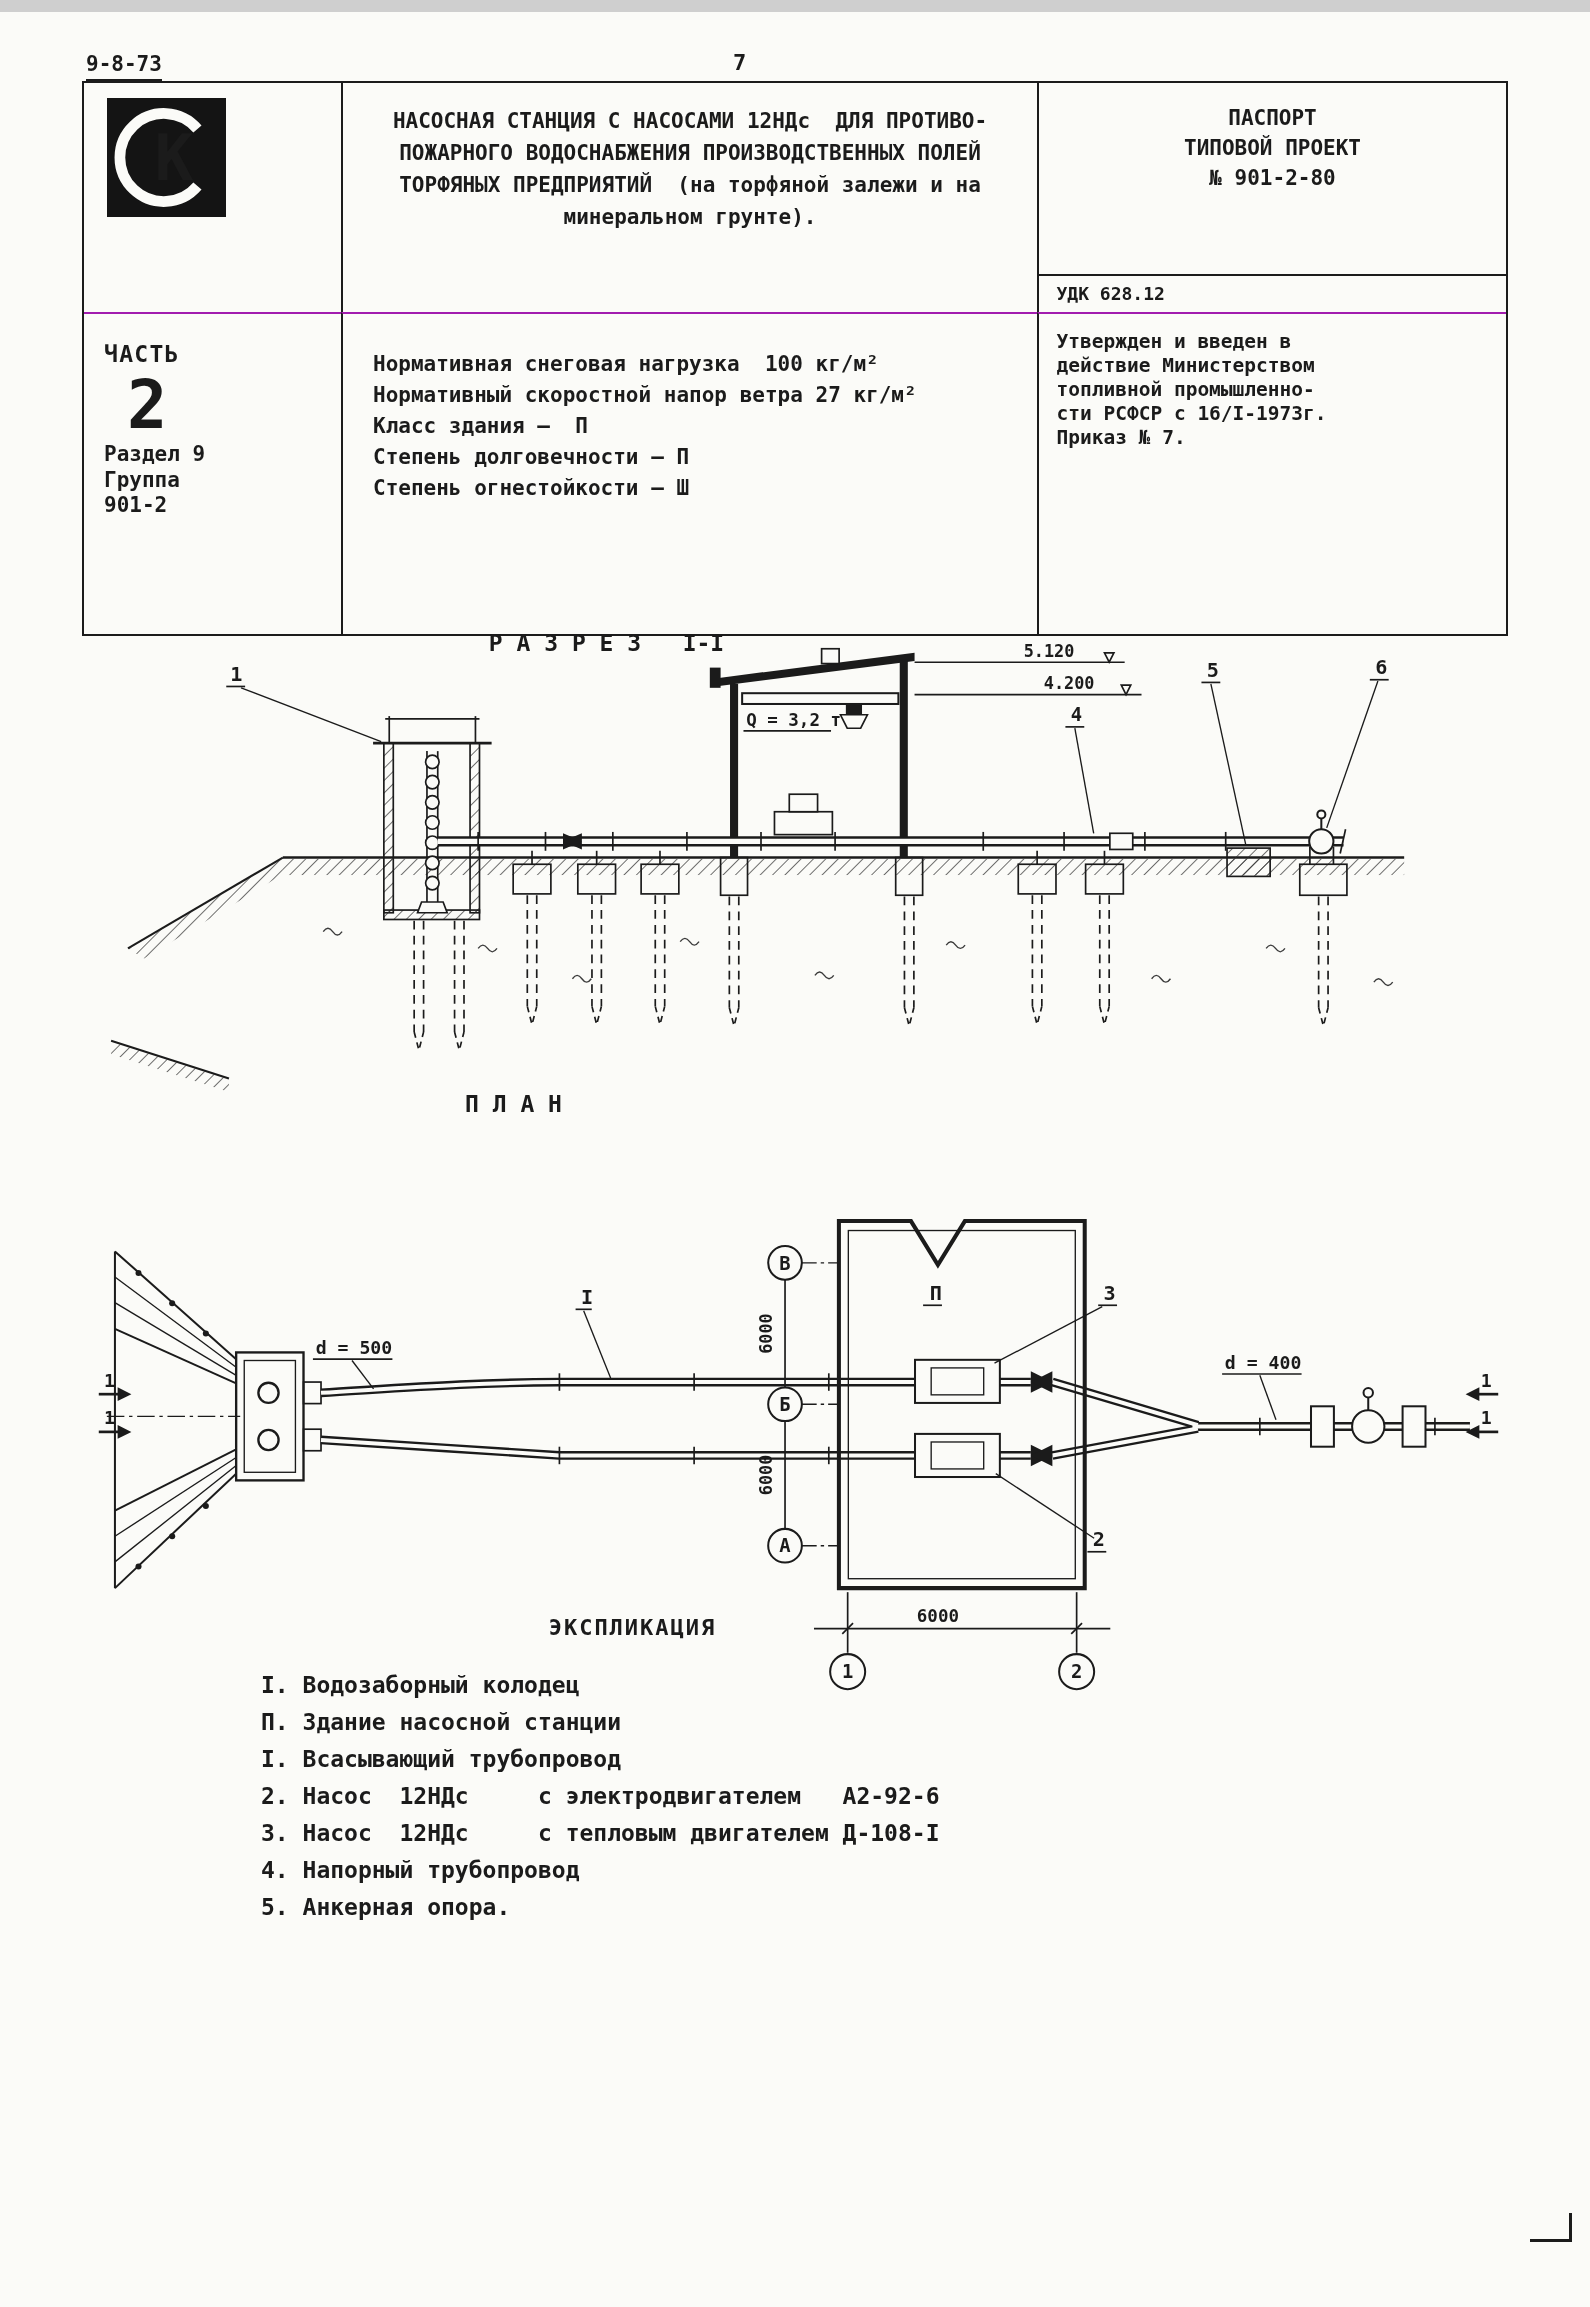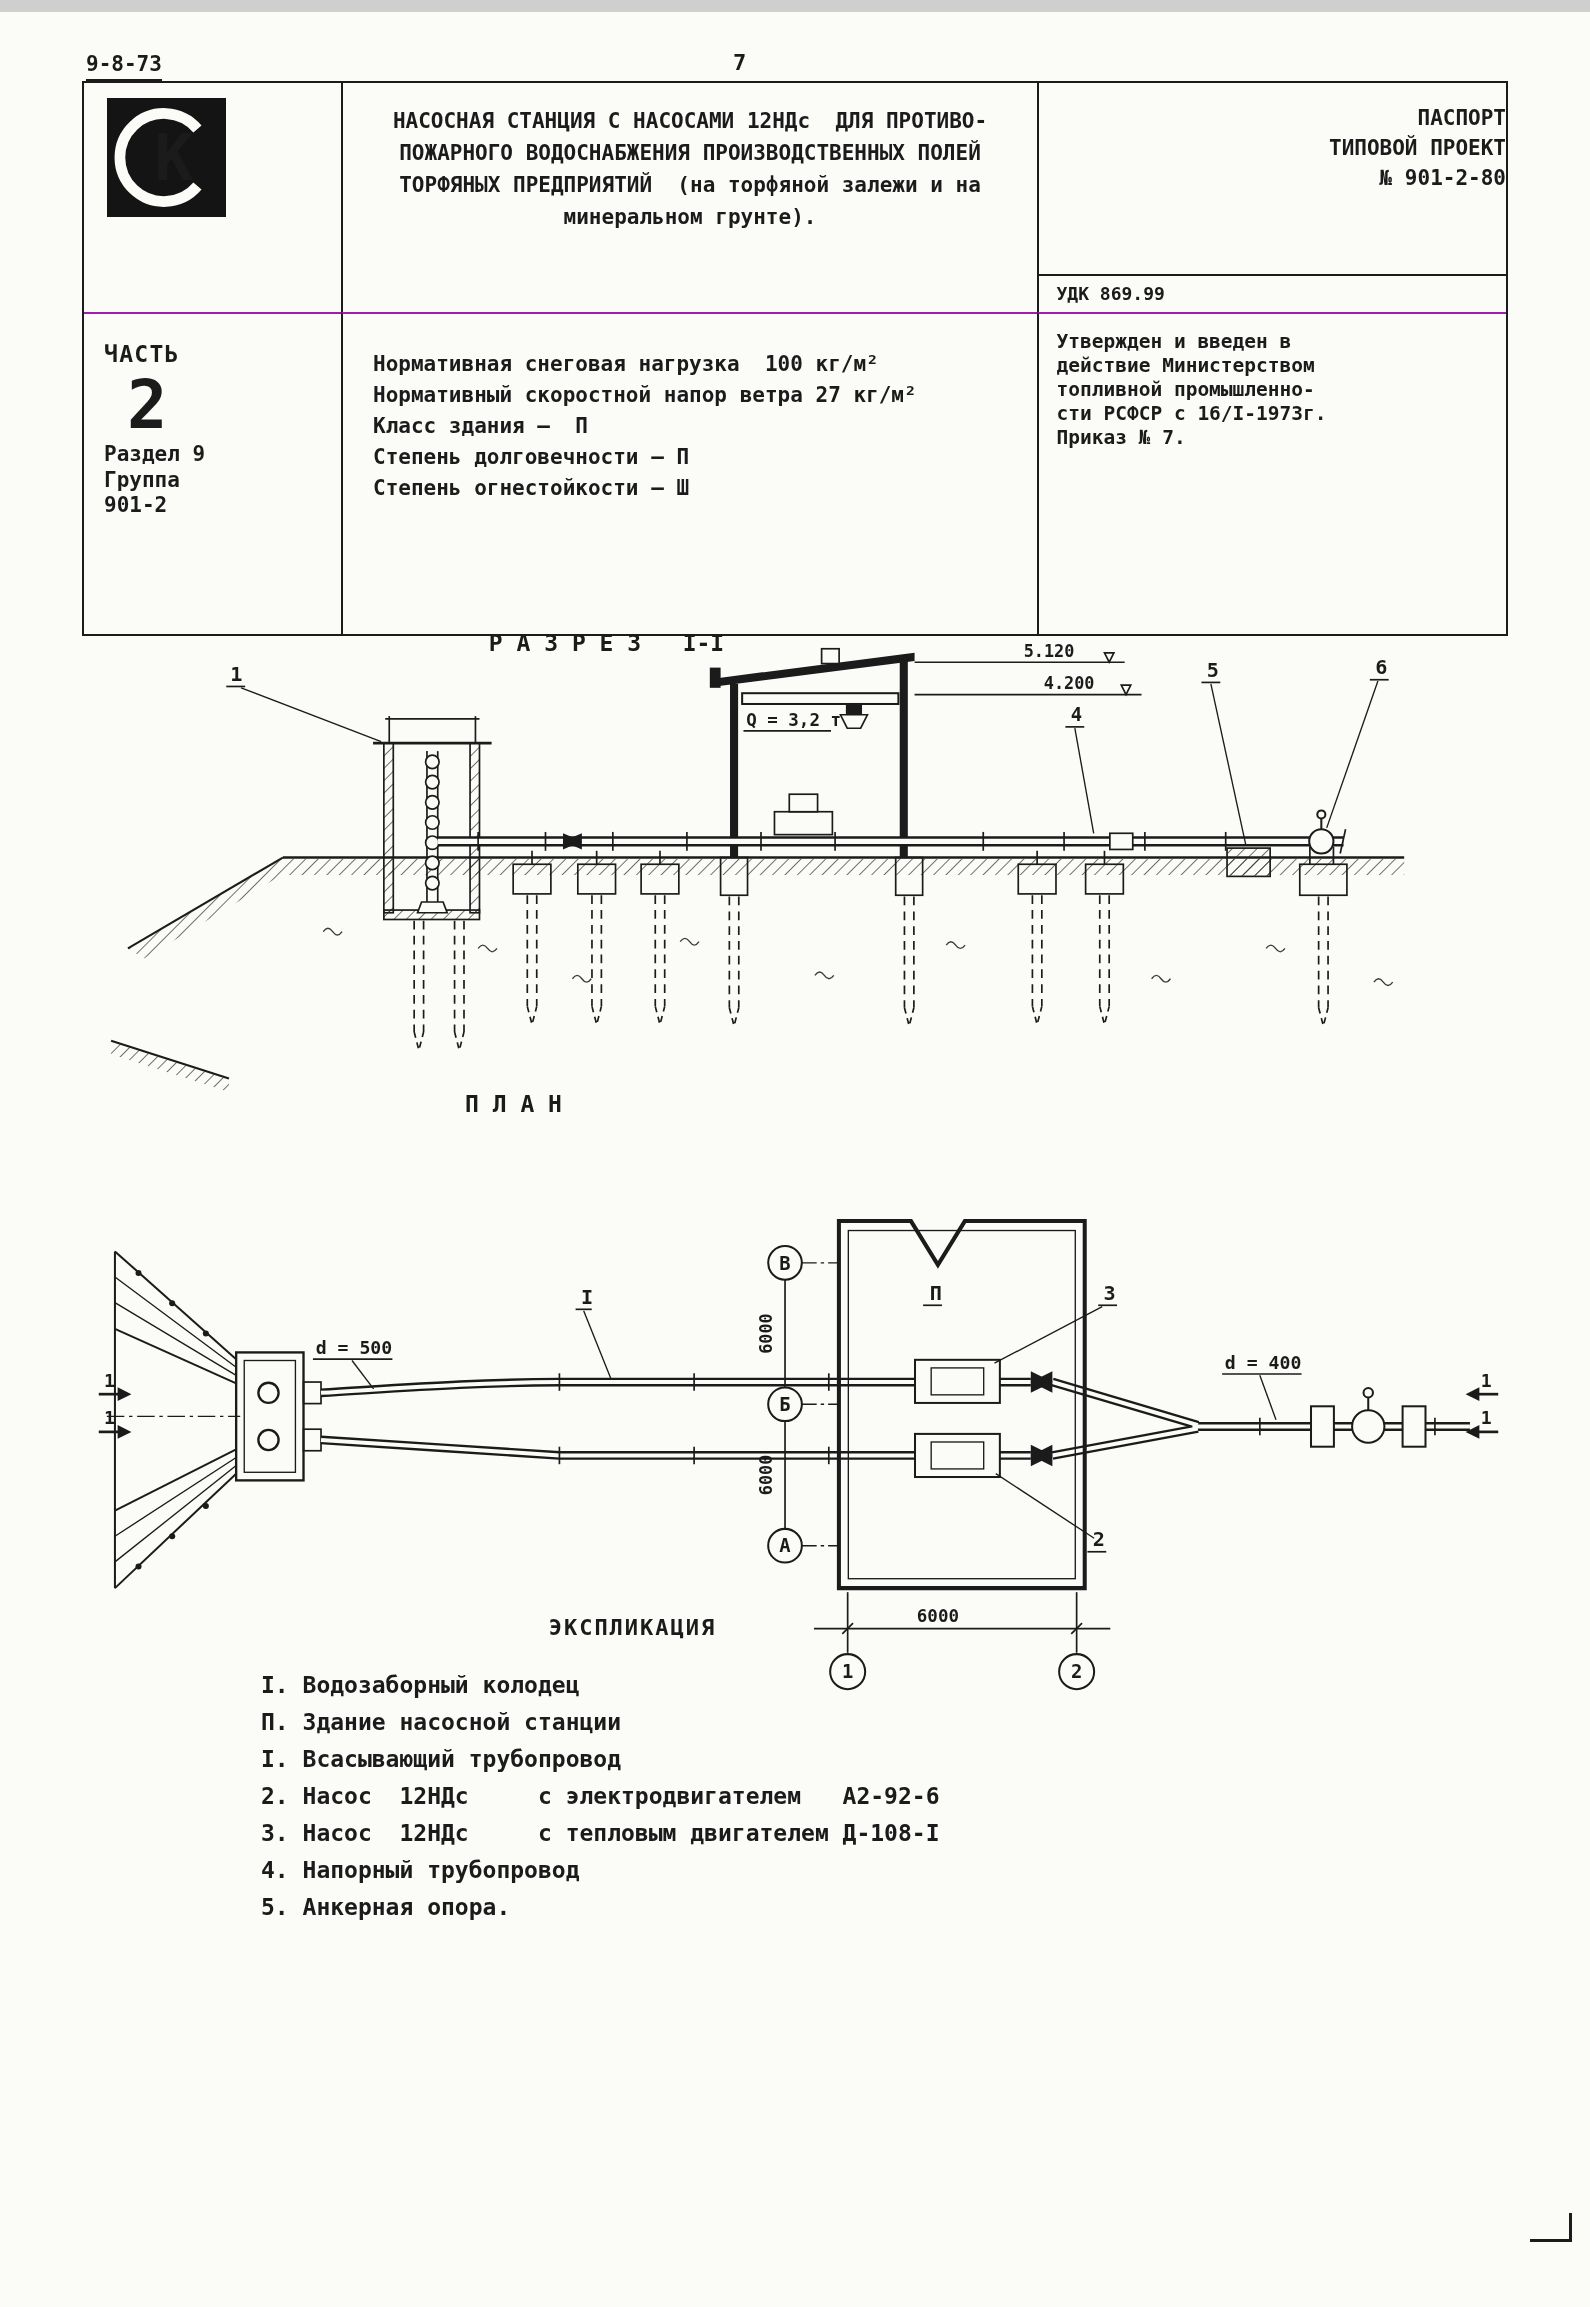--- a/index.html
+++ b/index.html
@@ -16,21 +16,21 @@
   .stamp{
     left:82px;top:69px;width:1422px;border:2.7px solid #1b1b1b;
     display:grid;grid-template-columns:257px 696px auto;grid-template-rows:229px 322px;
   }
   .cell{box-sizing:border-box;}
   .b-left{border-left:2px solid #1b1b1b;}
   .b-top{border-top:2px solid #a21caf;}
   .logo-cell{padding:15px 0 0 23px;}
   .title-cell{padding-top:21.5px;font-size:21px;line-height:32px;font-weight:bold;text-align:center;white-space:pre;}
   .passport-cell{display:flex;flex-direction:column;}
-  .pass-top{padding-top:20px;text-align:right;font-size:21px;line-height:30px;font-weight:bold;}
+  .pass-top{padding-top:20px;text-align:center;font-size:21px;line-height:30px;font-weight:bold;}
   .udk{margin-top:auto;border-top:2px solid #1b1b1b;padding:6.7px 0 8px 17.5px;font-size:18px;font-weight:bold;}
   .part-cell{padding:27px 0 0 20px;font-weight:bold;}
   .part-label{font-size:23px;letter-spacing:1.3px;}
   .part-number{font-size:67px;line-height:67px;margin:5.4px 0 2.7px 23px;}
   .part-sub{font-size:21px;line-height:25.6px;}
   .specs-cell{padding:35px 0 0 30px;font-size:21px;font-weight:bold;}
   .spec-line{white-space:pre;line-height:31px;}
   .dev-cell{padding:16px 0 0 17.5px;font-size:19.5px;font-weight:bold;}
   .dev-block{white-space:pre;line-height:24px;}
   .dev-block + .dev-block{margin-top:19px;}
@@ -68,21 +68,21 @@
 ПОЖАРНОГО ВОДОСНАБЖЕНИЯ ПРОИЗВОДСТВЕННЫХ ПОЛЕЙ
 ТОРФЯНЫХ ПРЕДПРИЯТИЙ  (на торфяной залежи и на
 минеральном грунте).</div>
 
     <div class="cell passport-cell b-left">
       <div class="pass-top">
         <div>ПАСПОРТ</div>
         <div>ТИПОВОЙ ПРОЕКТ</div>
         <div>№ 901-2-80</div>
       </div>
-      <div class="udk">УДК 869.99</div>
+      <div class="udk">УДК 628.12</div>
     </div>
 
     <div class="cell part-cell b-top">
       <div class="part-label">ЧАСТЬ</div>
       <div class="part-number">2</div>
       <div class="part-sub">Раздел 9</div>
       <div class="part-sub">Группа</div>
       <div class="part-sub">901-2</div>
     </div>
 

